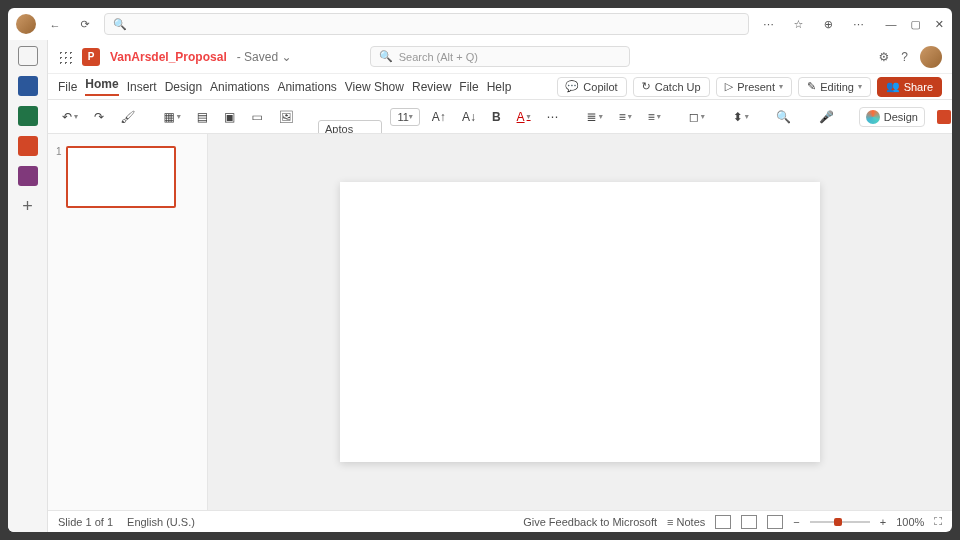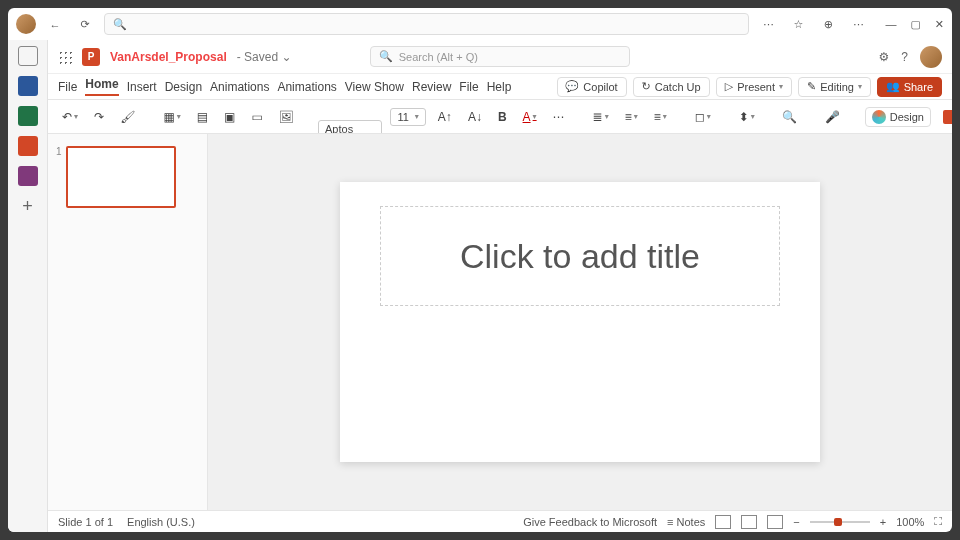--- a/index.html
+++ b/index.html
@@ -44,21 +44,21 @@
 .tab.active { font-weight: 600; border-bottom: 2px solid #d24726; padding-bottom: 3px; }
 .tabs-right { margin-left: auto; display: flex; gap: 6px; align-items: center; }
 .pill { display: flex; align-items: center; gap: 4px; border: 1px solid #ddd; border-radius: 4px; padding: 2px 8px; font-size: 11px; color: #444; cursor: pointer; height: 20px; }
 .pill.share { background: #c43e1c; color: #fff; border-color: #c43e1c; }
 
 
 .toolbar { height: 34px; display: flex; align-items: center; padding: 0 10px; gap: 8px; border-bottom: 1px solid #e5e5e5; font-size: 12px; color: #444; flex-wrap: nowrap; overflow: hidden; }
 .tool { display: flex; align-items: center; gap: 2px; padding: 2px 4px; cursor: pointer; }
 .sep { width: 1px; height: 18px; background: #ddd; margin: 0 2px; }
 .font-select { border: 1px solid #ccc; border-radius: 3px; padding: 2px 6px; font-size: 11px; display: flex; align-items: center; gap: 14px; margin-top: 36px; }
-.size-select { border: 1px solid #ccc; border-radius: 3px; padding: 2px 6px; font-size: 11px; display: flex; align-items: center; gap: 6px; }
+.size-select { border: 1px solid #ccc; border-radius: 3px; padding: 2px 6px; font-size: 11px; display: flex; align-items: center; gap: 0; }
 .bold { font-weight: bold; }
 .red-u { color: #c00; text-decoration: underline; }
 .copilot-btn { display: flex; align-items: center; gap: 4px; border: 1px solid #ddd; border-radius: 4px; padding: 2px 6px; font-size: 11px; }
 .copilot-ico { width: 14px; height: 14px; background: conic-gradient(#ff6b35,#4ecdc4,#45b7d1,#ff6b35); border-radius: 50%; }
 .designer-ico { width: 14px; height: 14px; background: #d24726; border-radius: 2px; }
 .caret { font-size: 8px; color: #888; }
 
 
 .editor { flex: 1; display: flex; background: #f0f0f0; min-height: 0; }
 .thumbs { width: 160px; background: #fafafa; border-right: 1px solid #e5e5e5; padding: 12px 8px; }
@@ -200,21 +200,20 @@
 
       <div class="editor">
         <div class="thumbs">
           <div class="thumb-wrap">
             <span class="thumb-num">1</span>
             <div class="thumb"></div>
           </div>
         </div>
         <div class="canvas-area">
           <div class="slide">
-            <div class="title-ph">Click to add title</div>
           </div>
 
         </div>
       </div>
 
       <div class="status">
         <span>Slide 1 of 1</span>
         <span>English (U.S.)</span>
         <div class="status-right">
           <span>Give Feedback to Microsoft</span>

